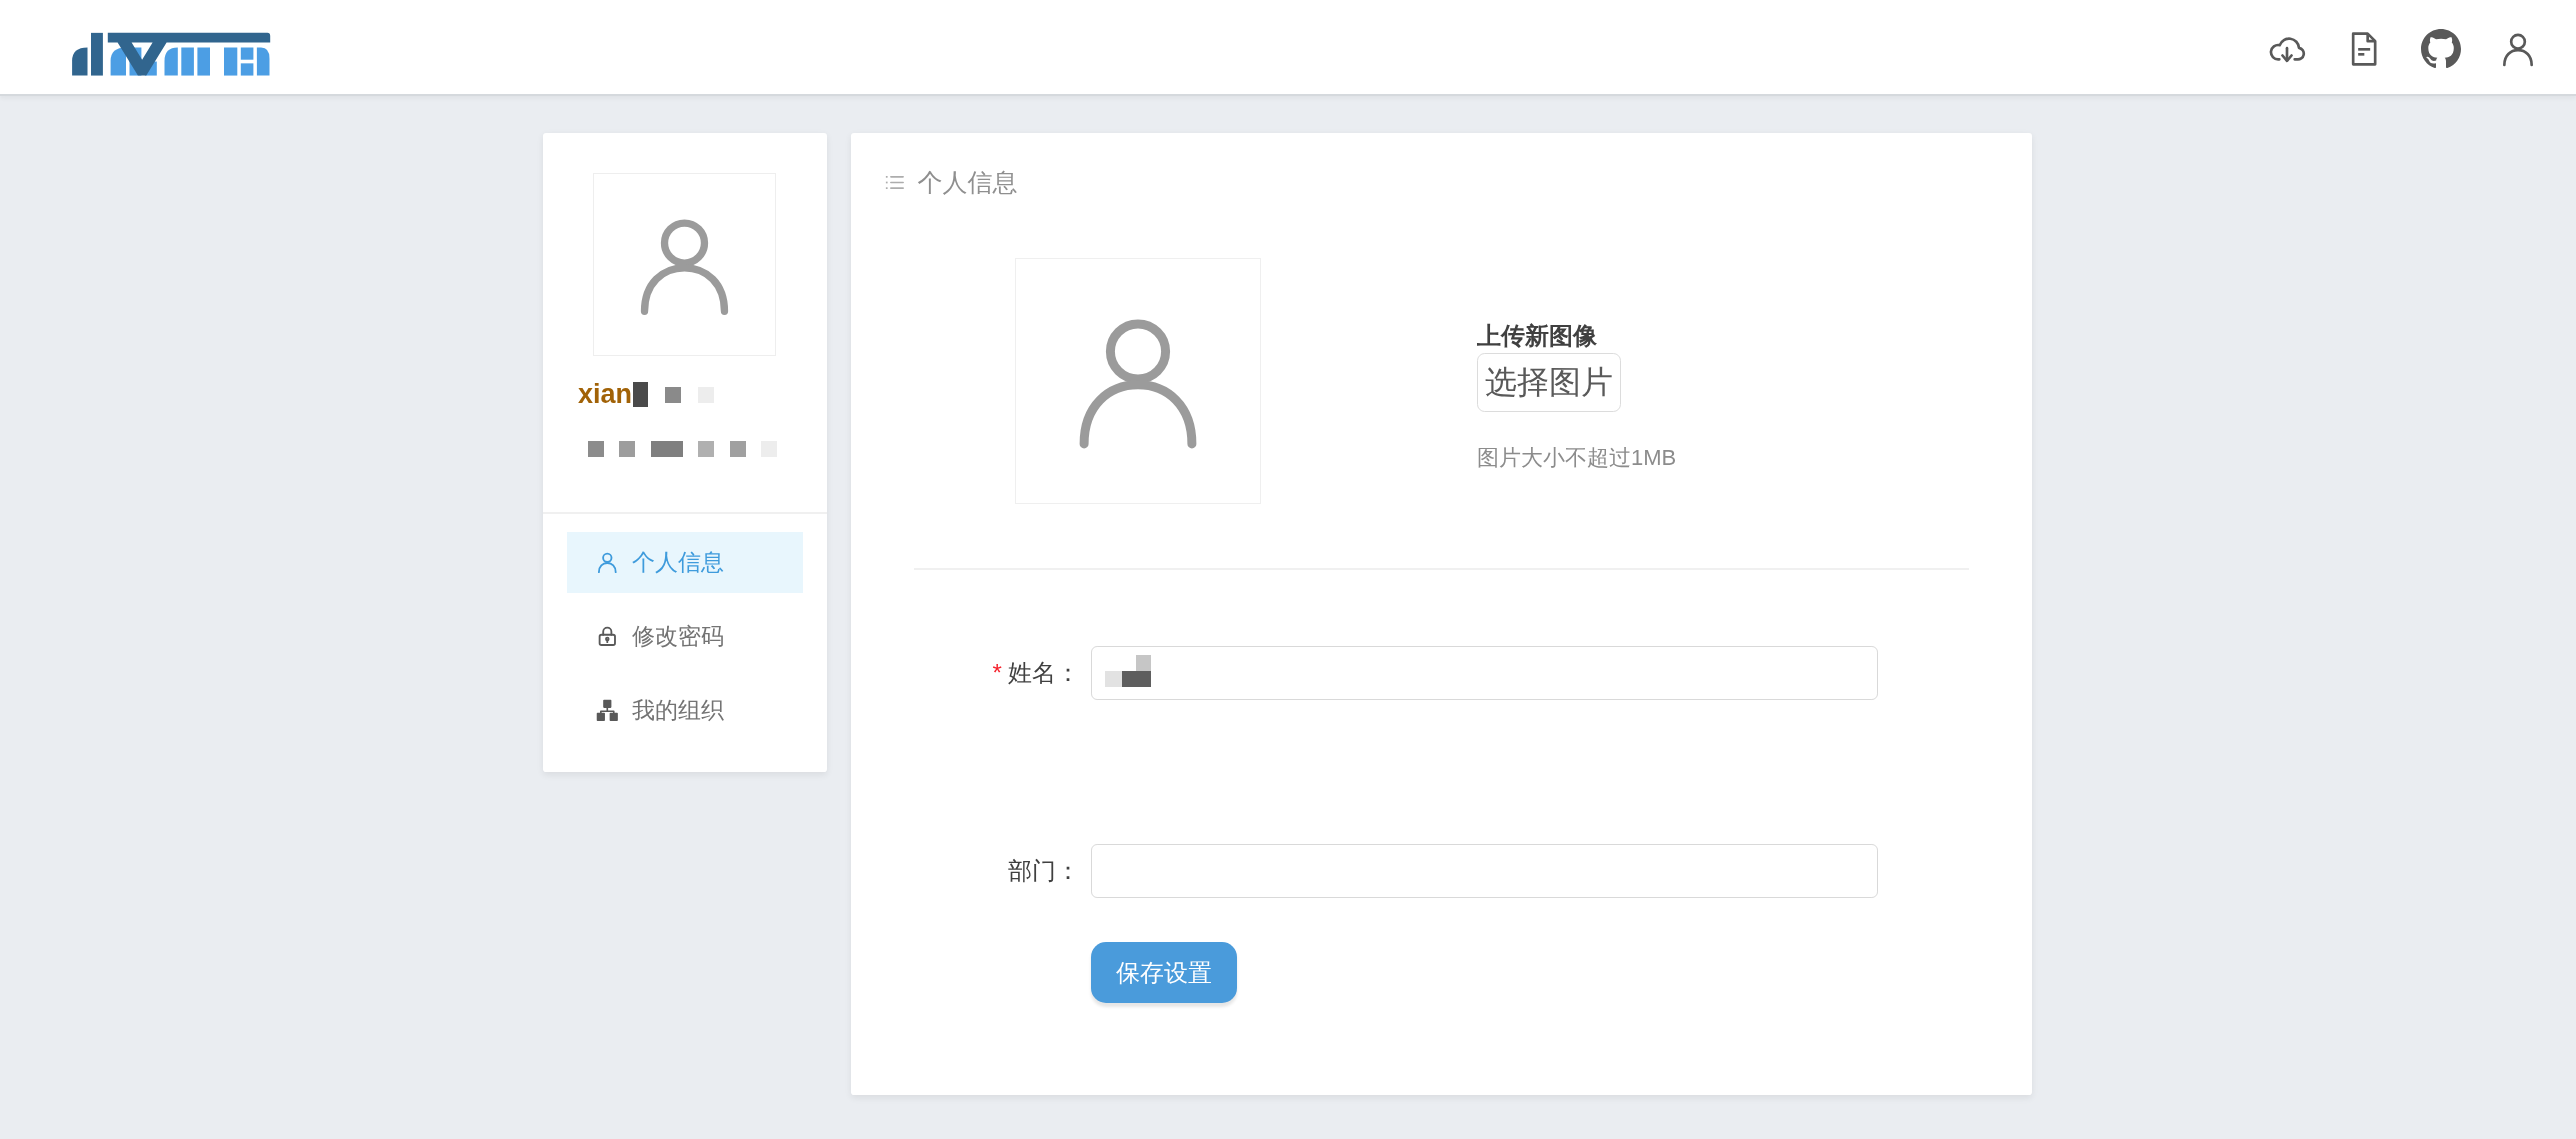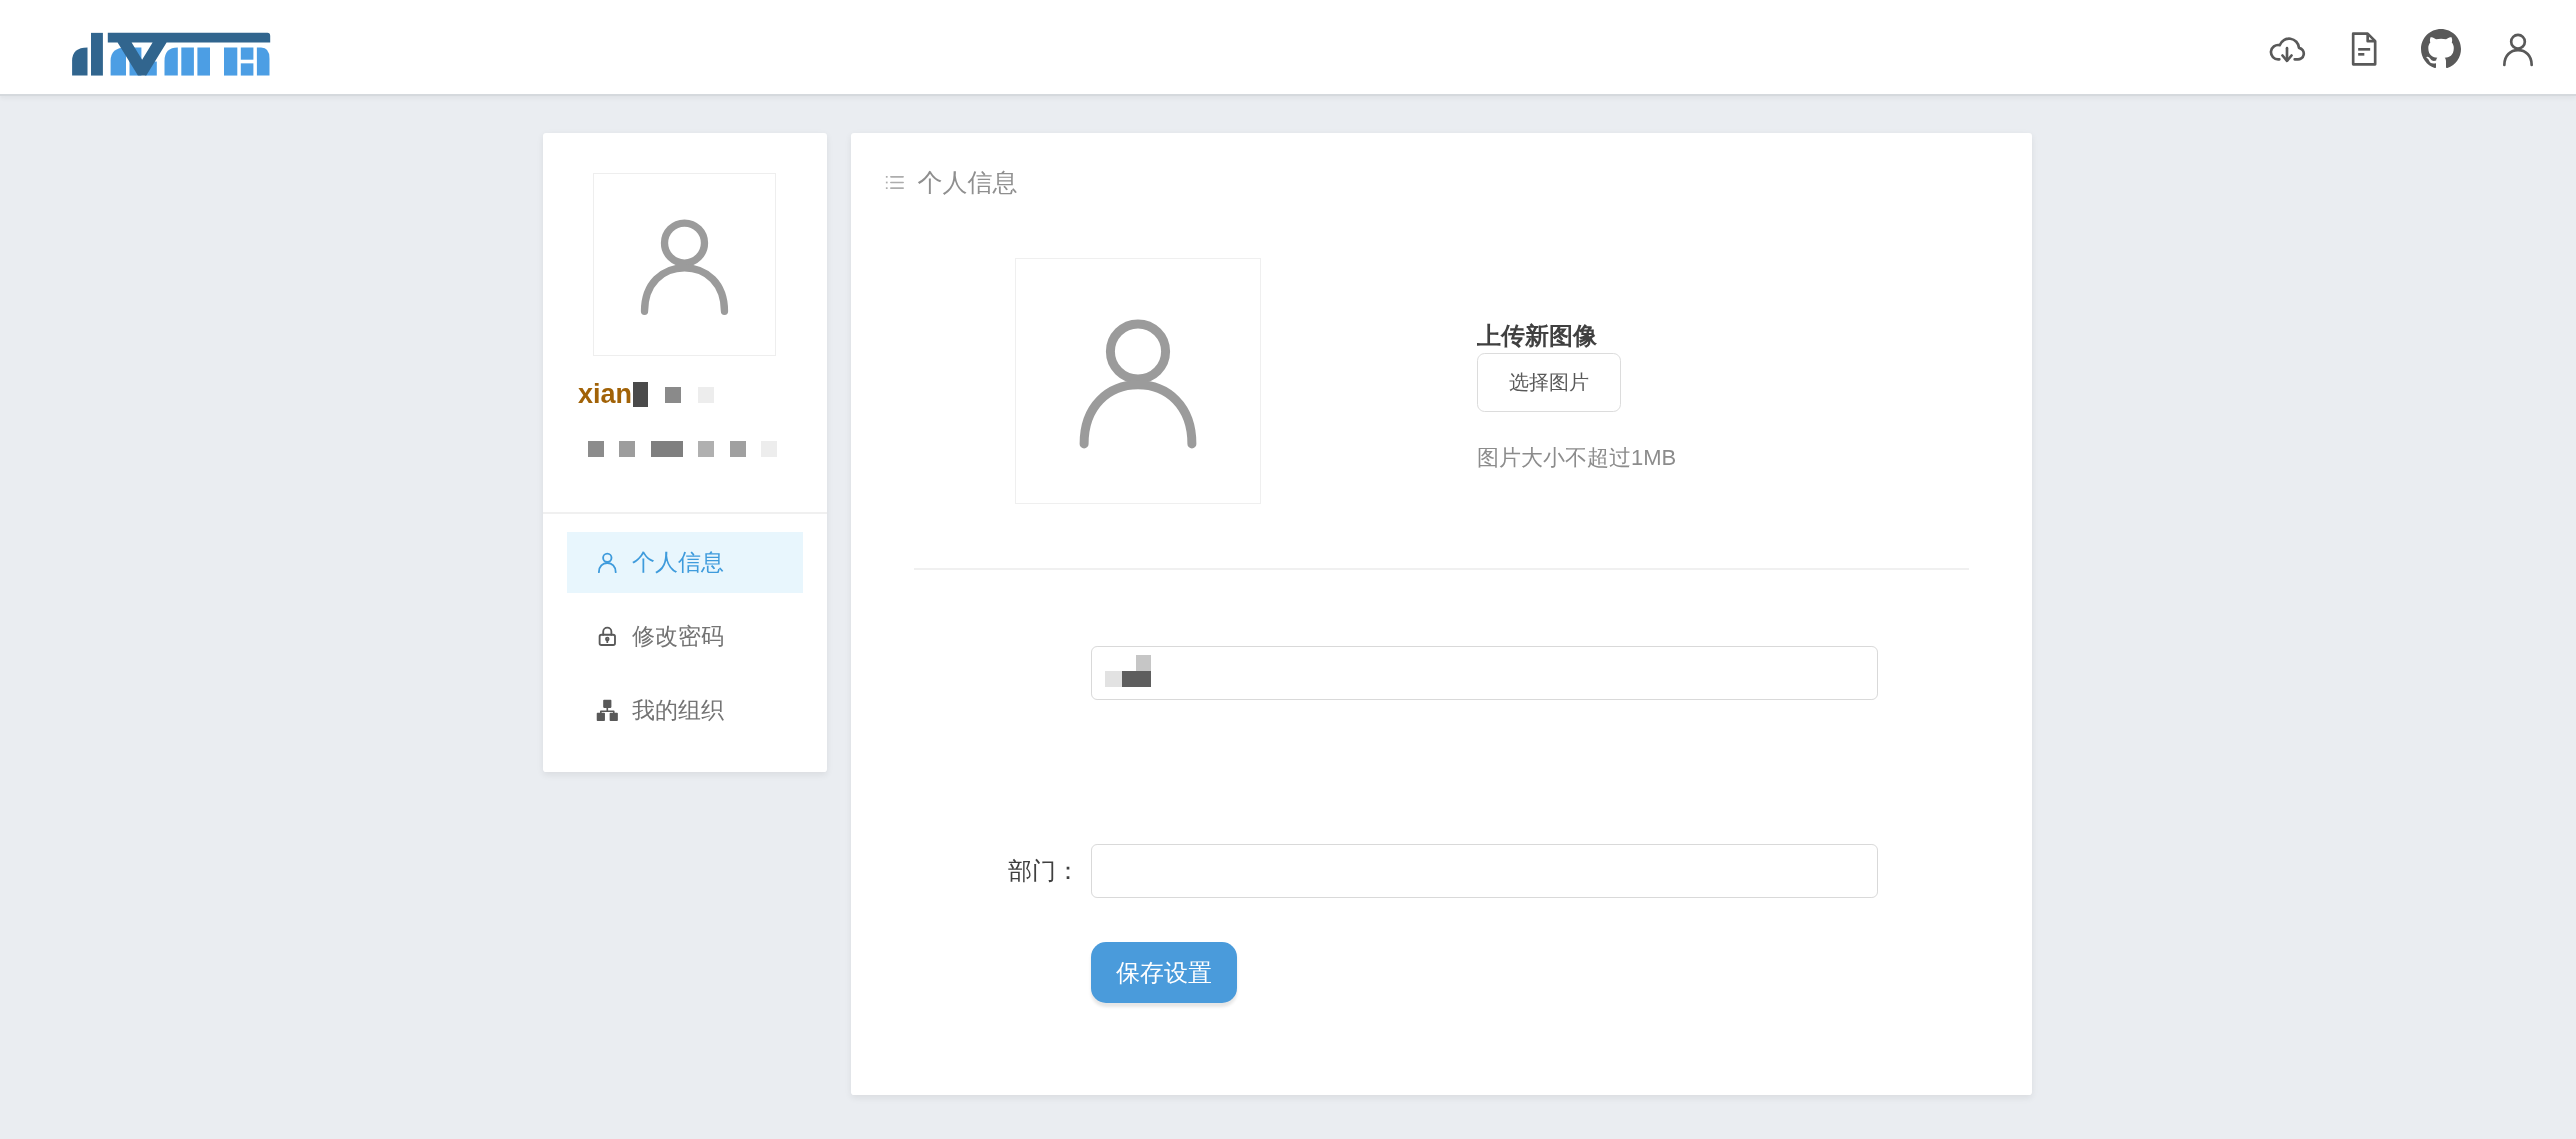--- a/index.html
+++ b/index.html
@@ -85,21 +85,21 @@
   .main-avatar {
     position:absolute; left:164px; top:125px; width:246px; height:246px;
     border:1.5px solid #EFEFEF; display:flex; align-items:center; justify-content:center;
   }
   .person-xl { width:154px; height:154px; color:#9B9B9B; }
 
   .upload-title { position:absolute; left:626px; top:187px; font-size:24px; font-weight:bold; color:#404040; }
   .choose-btn {
     position:absolute; left:626px; top:220px; width:144px; height:59px;
     background:#FFFFFF; border:1.5px solid #DCDCDC; border-radius:7.7px;
-    font-size:20px; color:#595959; cursor:pointer;
+    font-size:32px; color:#595959; cursor:pointer;
     font-family:inherit;
   }
   .upload-hint { position:absolute; left:626px; top:310px; font-size:22px; color:#8C8C8C; }
   .panel-divider { position:absolute; left:63px; top:435px; width:1055px; height:1.5px; background:#F0F0F0; }
 
   .form-row { position:absolute; left:0; width:100%; height:54px; }
   .row-name { top:513px; } .row-desc { top:613px; } .row-dept { top:711px;padding-left:16px; }
   .f-label {
     position:absolute; left:0; width:229px; text-align:right;
     font-size:24px; color:#404040; line-height:54px; white-space:nowrap;
@@ -261,20 +261,21 @@
       </svg>
     </div>
 
     <div class="upload-title">上传新图像</div>
     <button class="choose-btn">选择图片</button>
     <div class="upload-hint">图片大小不超过1MB</div>
 
     <div class="panel-divider"></div>
 
     <div class="form-row row-name">
+      <span class="f-label"><span class="req">*</span><span>姓名：</span></span>
       <div class="f-input name-box">
         <span class="redact redact-a"></span>
         <span class="redact redact-b"></span>
         <span class="redact redact-c"></span>
       </div>
     </div>
 
 
     <div class="form-row row-dept">
       <span class="f-label"><span>部门：</span></span>

